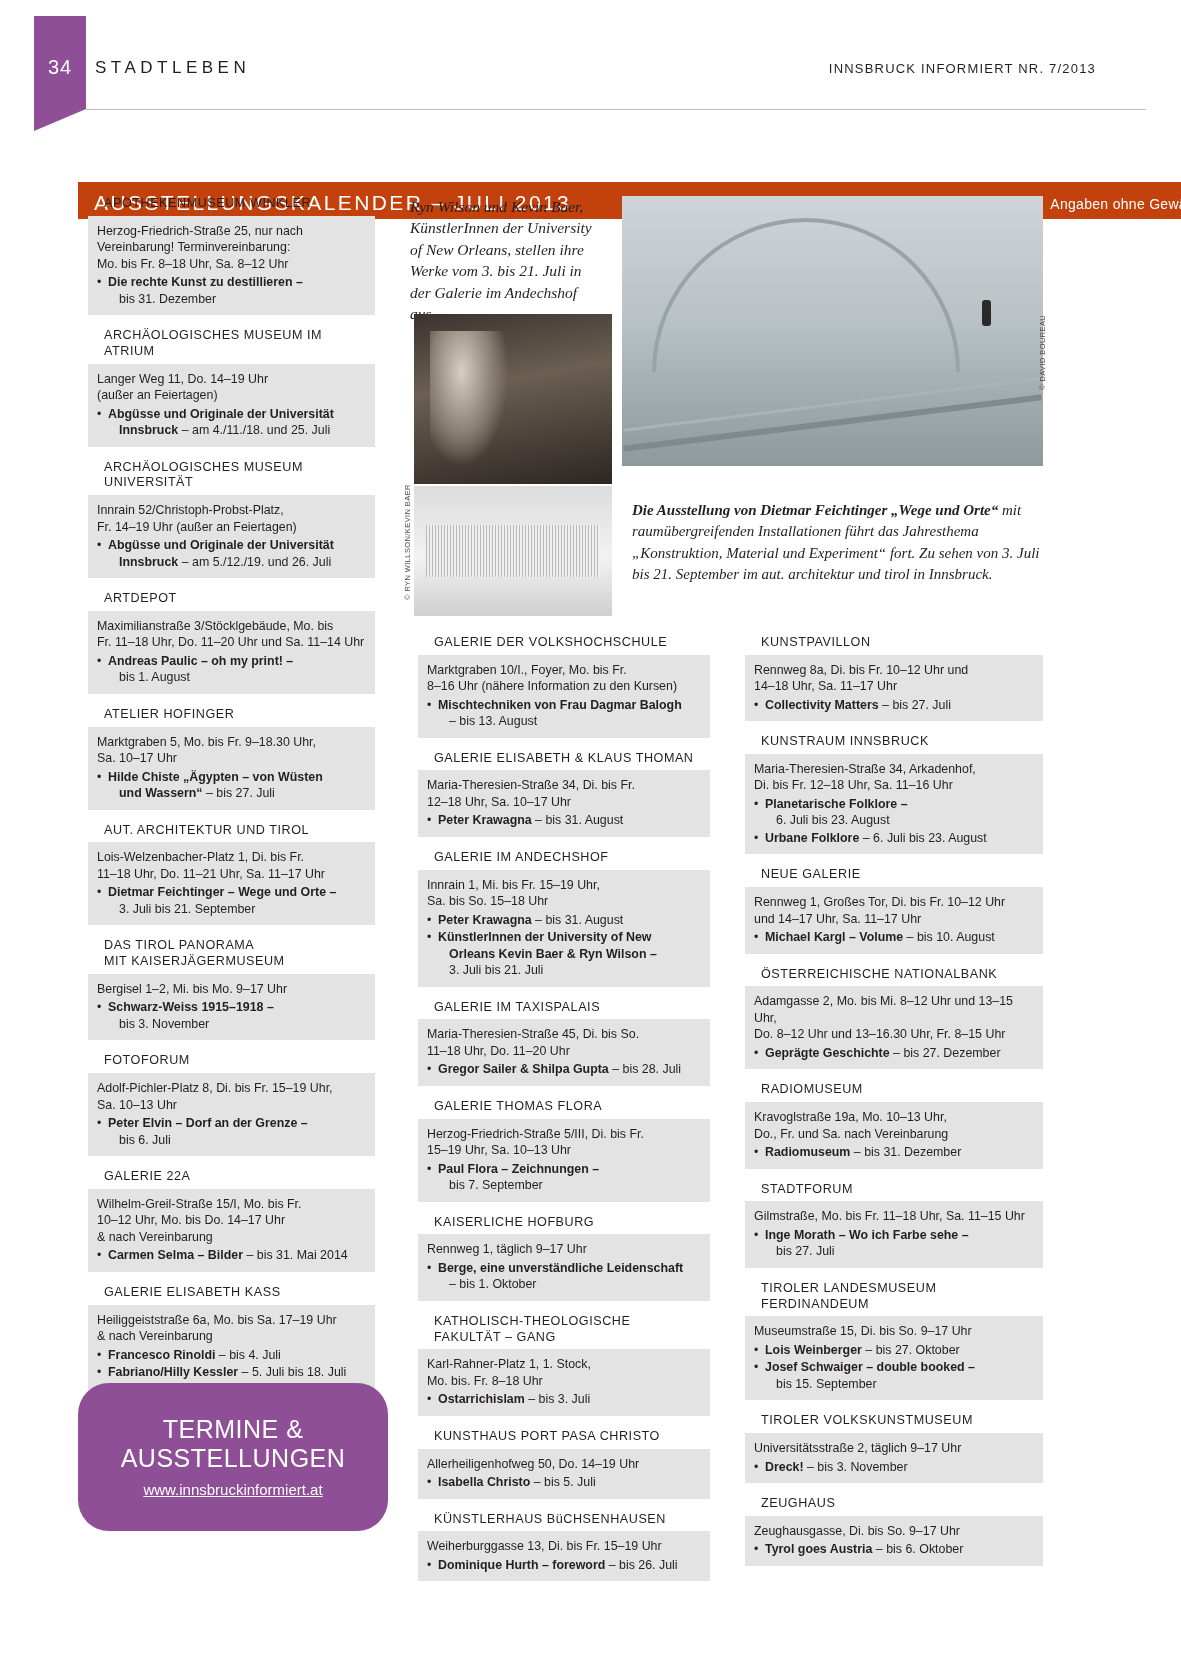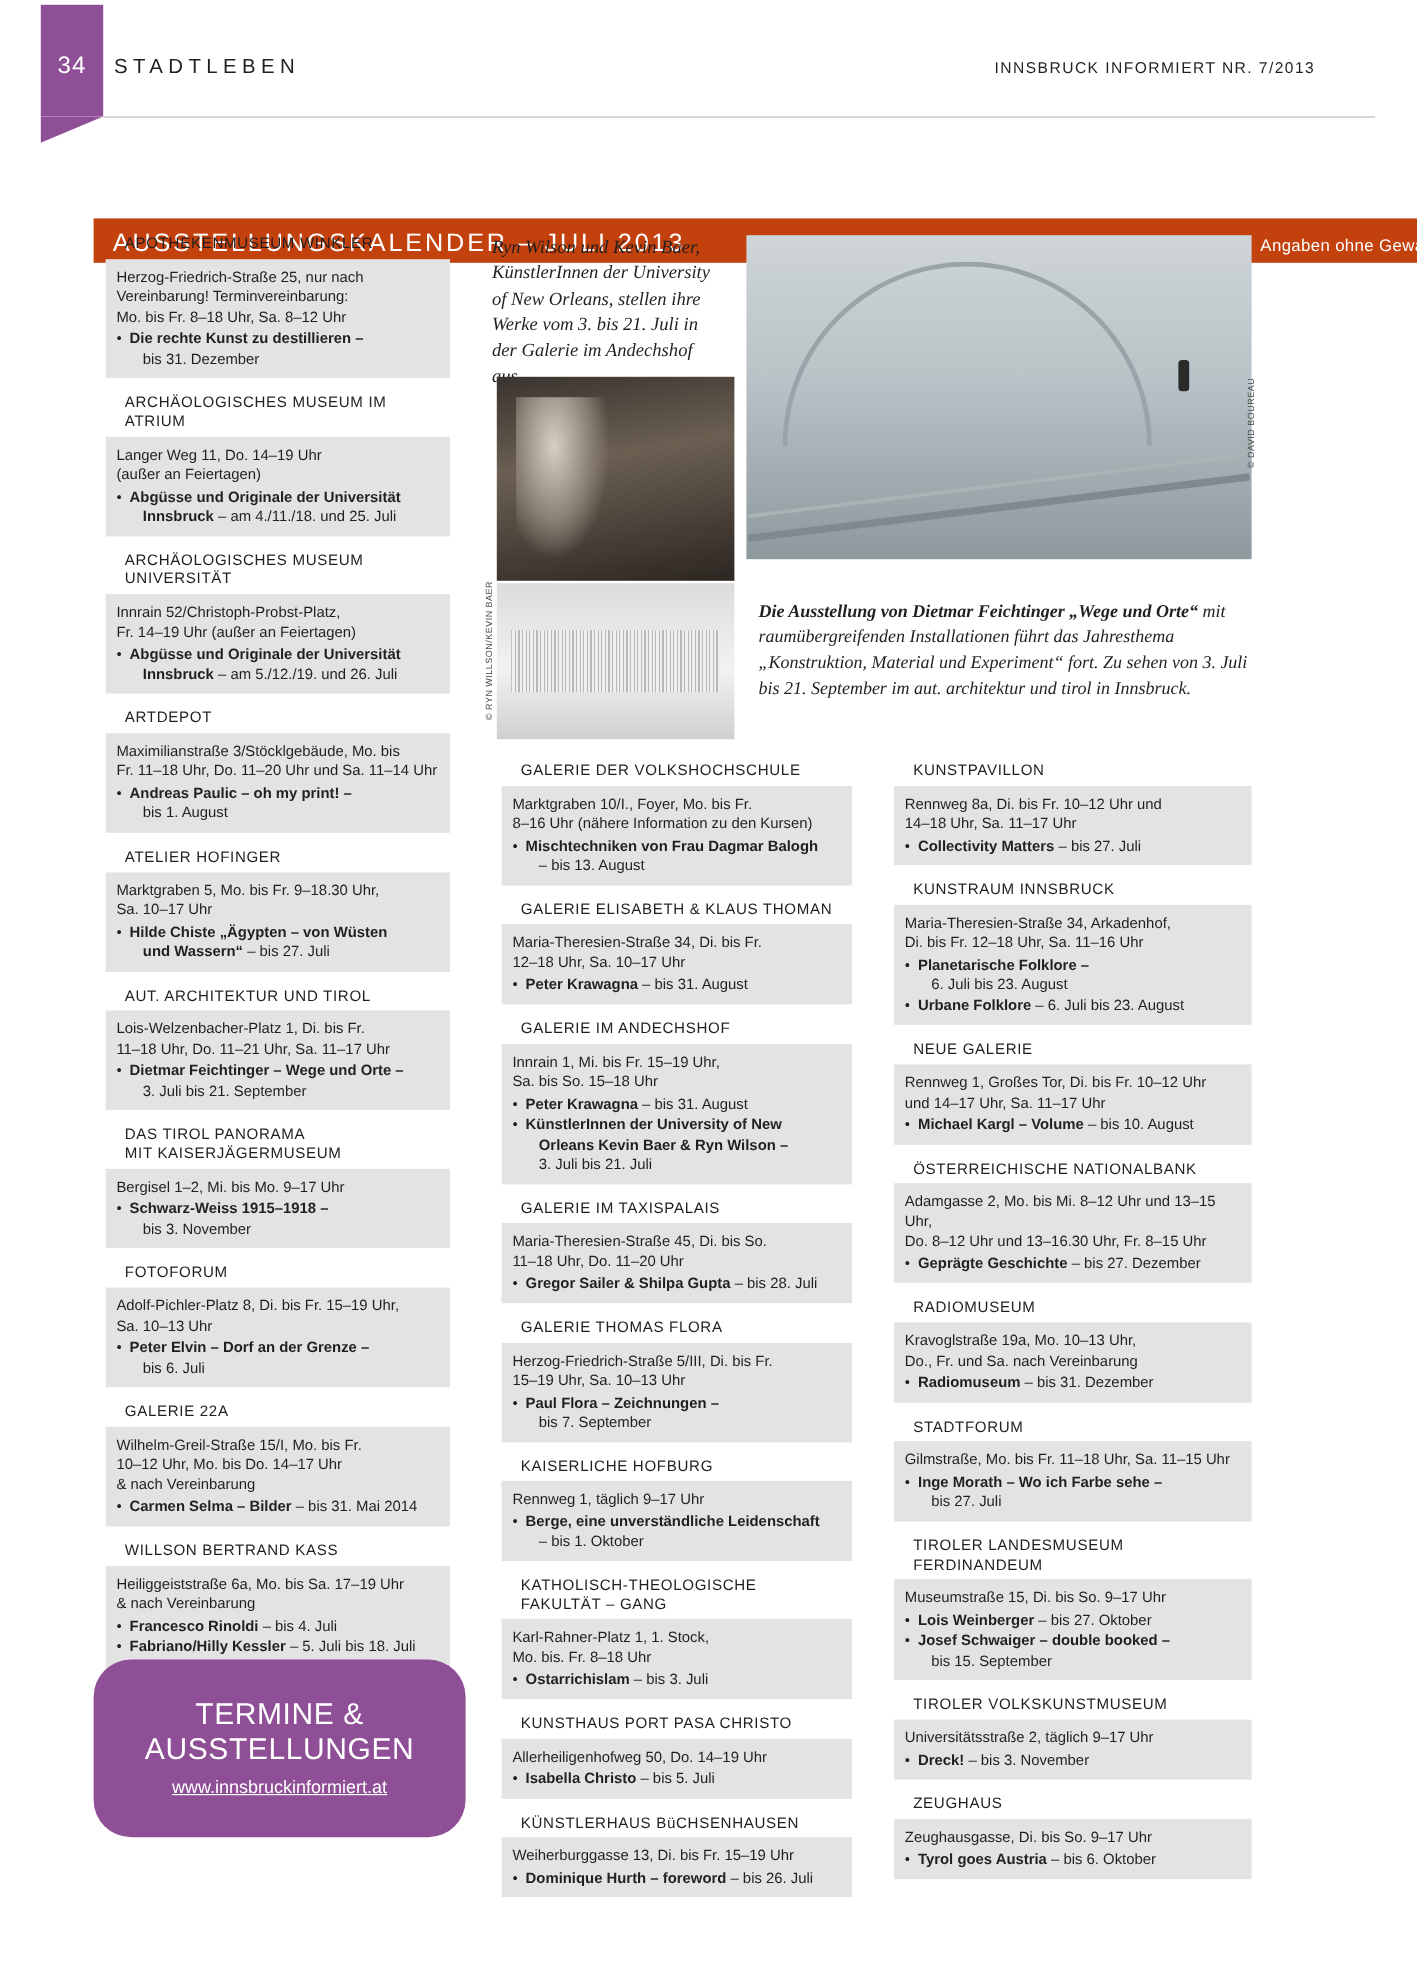--- a/index.html
+++ b/index.html
@@ -6,21 +6,21 @@
   body{
     width:1181px;height:1654px;
     background:#ffffff;
     font-family:"Liberation Sans", sans-serif;
     color:#231f20;
     position:relative;
     overflow:hidden;
   }
   
   .page-header{
-    position:absolute;left:0;top:4px;width:1132px;height:112px;
+    position:absolute;left:0;top:16px;width:1132px;height:112px;
   }
   .corner-block{
     position:absolute;left:34px;top:0;width:52px;height:93px;
     background:#8e4f96;
   }
   .corner-tri{
     position:absolute;left:34px;top:93px;width:0;height:0;
     border-left:52px solid #8e4f96;
     border-bottom:22px solid transparent;
   }
@@ -229,21 +229,21 @@
         <li><b>Peter Elvin – Dorf an der Grenze –</b><span class="cont">bis 6. Juli</span></li>
       </ul>
     </div>
     <div class="venue-name">GALERIE 22A</div>
     <div class="venue-box">
       <div class="info">Wilhelm-Greil-Straße 15/I, Mo. bis Fr.<br>10–12 Uhr, Mo. bis Do. 14–17 Uhr<br>&amp; nach Vereinbarung</div>
       <ul>
         <li><b>Carmen Selma – Bilder</b> – bis 31. Mai 2014</li>
       </ul>
     </div>
-    <div class="venue-name">WILLSON BERTRAND KASS</div>
+    <div class="venue-name">GALERIE ELISABETH KASS</div>
     <div class="venue-box">
       <div class="info">Heiliggeiststraße 6a, Mo. bis Sa. 17–19 Uhr<br>&amp; nach Vereinbarung</div>
       <ul>
         <li><b>Francesco Rinoldi</b> – bis 4. Juli</li>
         <li><b>Fabriano/Hilly Kessler</b> – 5. Juli bis 18. Juli</li>
         <li><b>Angelika Dezember</b> – 18. Juli bis 1. August</li>
       </ul>
     </div>
   </div>
 

